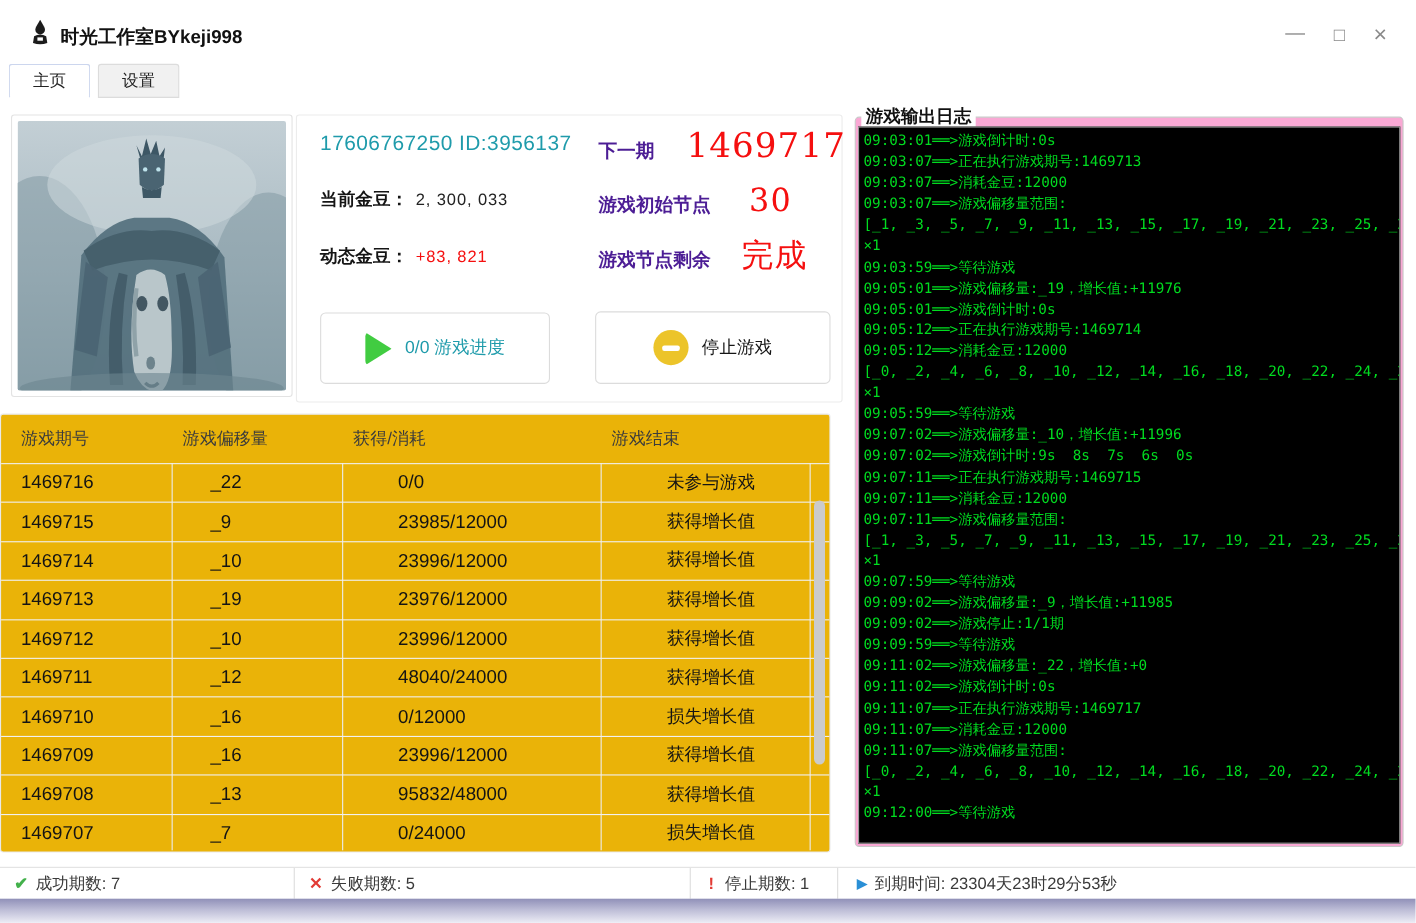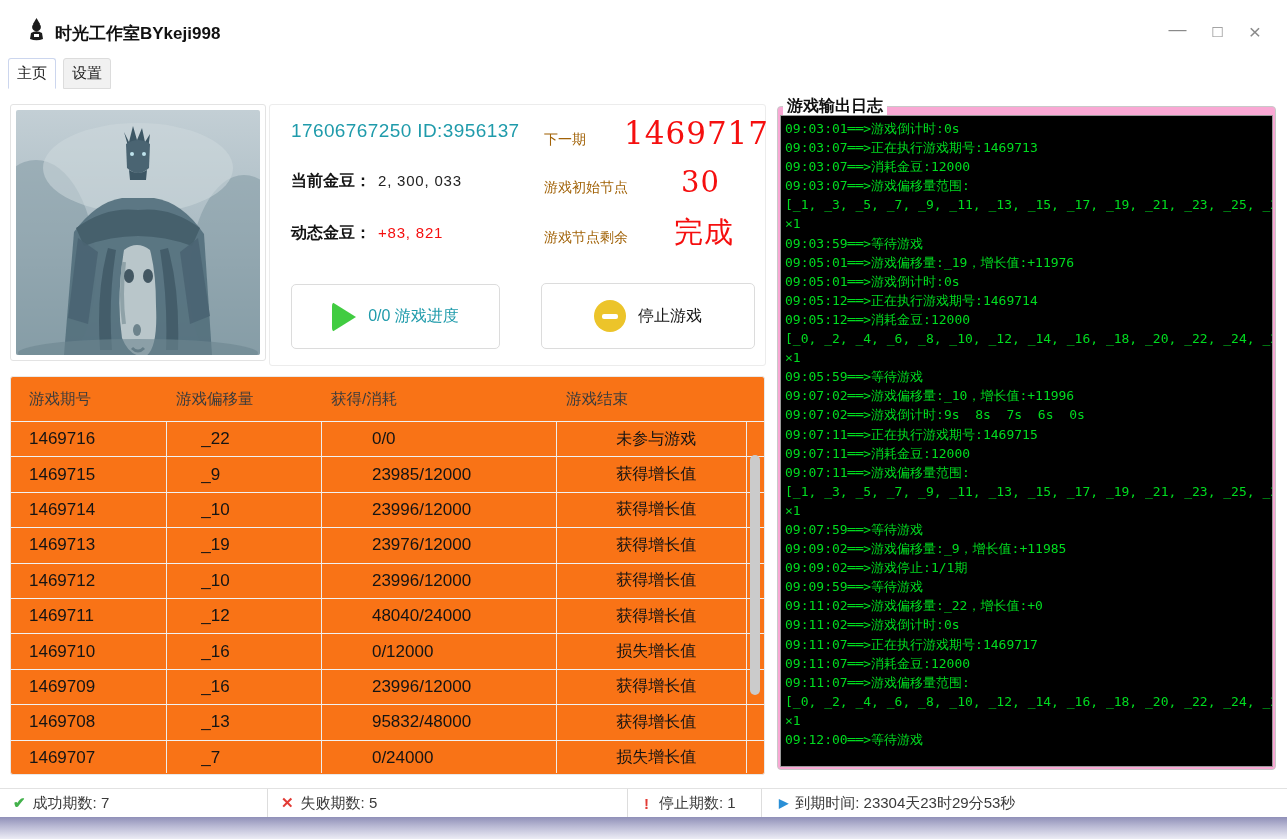--- a/index.html
+++ b/index.html
@@ -12,60 +12,60 @@
   .app-icon{position:absolute;left:27px;top:18px;}
   .win-title{position:absolute;left:55px;top:22px;font-size:17px;font-weight:bold;color:#111;}
   .wincontrols{position:absolute;right:26px;top:20px;display:flex;gap:26px;align-items:center;color:#8a8a8a;}
   .wc{display:inline-block;text-align:center;cursor:default;font-weight:400;}
   .wc.min{font-size:18px;margin-top:-6px;}
   .wc.max{font-size:17px;}
   .wc.cls{font-size:21px;}
 
   
   .tabs{position:absolute;left:8px;top:58px;display:flex;gap:7px;}
-  .tab{padding:5px 8px;font-size:15px;color:#222;background:#f1f1f1;
+  .tab{padding:5px 21px;font-size:15px;color:#222;background:#f1f1f1;
        border:1px solid #dcdcdc;border-radius:3px 3px 0 0;}
   .tab.active{background:#fff;border-color:#ccd6ee;border-bottom-color:#fff;}
 
   
   .avatar-panel{position:absolute;left:10px;top:104px;width:256px;height:257px;
       border:1px solid #e3e3e3;border-radius:3px;background:#fff;box-sizing:border-box;padding:5px;}
   .avatar-panel svg{display:block;width:244px;height:245px;border-radius:2px;}
 
   
   .info-panel{position:absolute;left:269px;top:104px;width:497px;height:262px;
       border:1px solid #ececec;border-radius:3px;box-sizing:border-box;background:#fff;}
   .acct{position:absolute;left:21px;top:15px;font-size:19px;letter-spacing:.4px;color:var(--accent-teal);}
   .kv{position:absolute;left:21px;font-size:16px;}
   .kv .klabel{font-weight:bold;color:#151515;}
   .kv .kval{font-size:15px;color:#222;margin-left:7px;letter-spacing:.8px;}
   .kv.kv1{top:66px;}
   .kv.kv2{top:118px;}
   .kval.red{color:var(--alert-red);}
   .rrow{position:absolute;left:274px;display:flex;align-items:baseline;}
-  .rrow .rlabel{font-size:14px;font-weight:normal;color:#a16207;flex:none;}
+  .rrow .rlabel{font-size:17px;font-weight:bold;color:#4c1d95;flex:none;}
   .rrow .rvalue{font-family:"DejaVu Serif",serif;color:var(--alert-red);letter-spacing:1px;}
   .rrow.ra{top:10px;}  .rrow.ra .rlabel{width:80px;}  .rrow.ra .rvalue{font-size:31px;}
   .rrow.rb{top:60px;}  .rrow.rb .rlabel{width:137px;} .rrow.rb .rvalue{font-size:29px;}
   .rrow.rc{top:108px;} .rrow.rc .rlabel{width:130px;} .rrow.rc .rvalue{font-size:29px;}
 
   .btn{position:absolute;height:63px;border:1px solid #dcdcdc;border-radius:5px;background:#fff;
        display:flex;align-items:center;justify-content:center;gap:12px;cursor:default;}
   .btn-start{left:21px;top:179px;width:207px;}
   .btn-stop{left:271px;top:178px;width:212px;height:64px;}
   .play-icon{width:0;height:0;border-left:24px solid var(--start-green);
        border-top:15px solid transparent;border-bottom:15px solid transparent;border-radius:4px;}
   .btn-start .blabel{font-size:16px;color:var(--accent-teal);}
   .stop-icon{width:32px;height:32px;border-radius:50%;background:var(--stop-yellow);position:relative;}
   .stop-icon::after{content:"";position:absolute;left:8px;top:13.5px;width:16px;height:5px;border-radius:2px;background:#fff;}
   .btn-stop .blabel{font-size:16px;color:#151515;}
 
   
-  .table-panel{position:absolute;left:10px;top:376px;width:755px;height:399px;
-      border:1px solid #e9e9e9;border-radius:3px;box-sizing:border-box;background:#f97316;}
+  .table-panel{position:absolute;left:0;top:376px;width:755px;height:399px;
+      border:1px solid #e9e9e9;border-radius:3px;box-sizing:border-box;background:#eab308;}
   .thead{position:absolute;left:0;top:0;right:0;height:44px;}
   .th{position:absolute;top:12px;font-size:15.5px;color:#3c3c3c;}
   .th.h0{left:18px;} .th.h1{left:165px;} .th.h2{left:320px;} .th.h3{left:555px;}
   .tbody{position:absolute;left:0;top:44px;right:0;bottom:0;}
   .trow{display:flex;height:35.4px;align-items:center;border-top:1px solid #f1f1f1;box-sizing:border-box;gap:39px;}
   .tcell{font-size:17px;color:#141414;white-space:nowrap;overflow:hidden;}
   .tcell.c0{width:160px;padding-left:18px;box-sizing:border-box;}
   .tcell.c1{width:150px;padding-left:10px;box-sizing:border-box;}
   .tcell.c2{width:235px;padding-left:10px;box-sizing:border-box;}
   .tcell.c3{width:180px;padding-left:10px;box-sizing:border-box;font-size:16px;}

